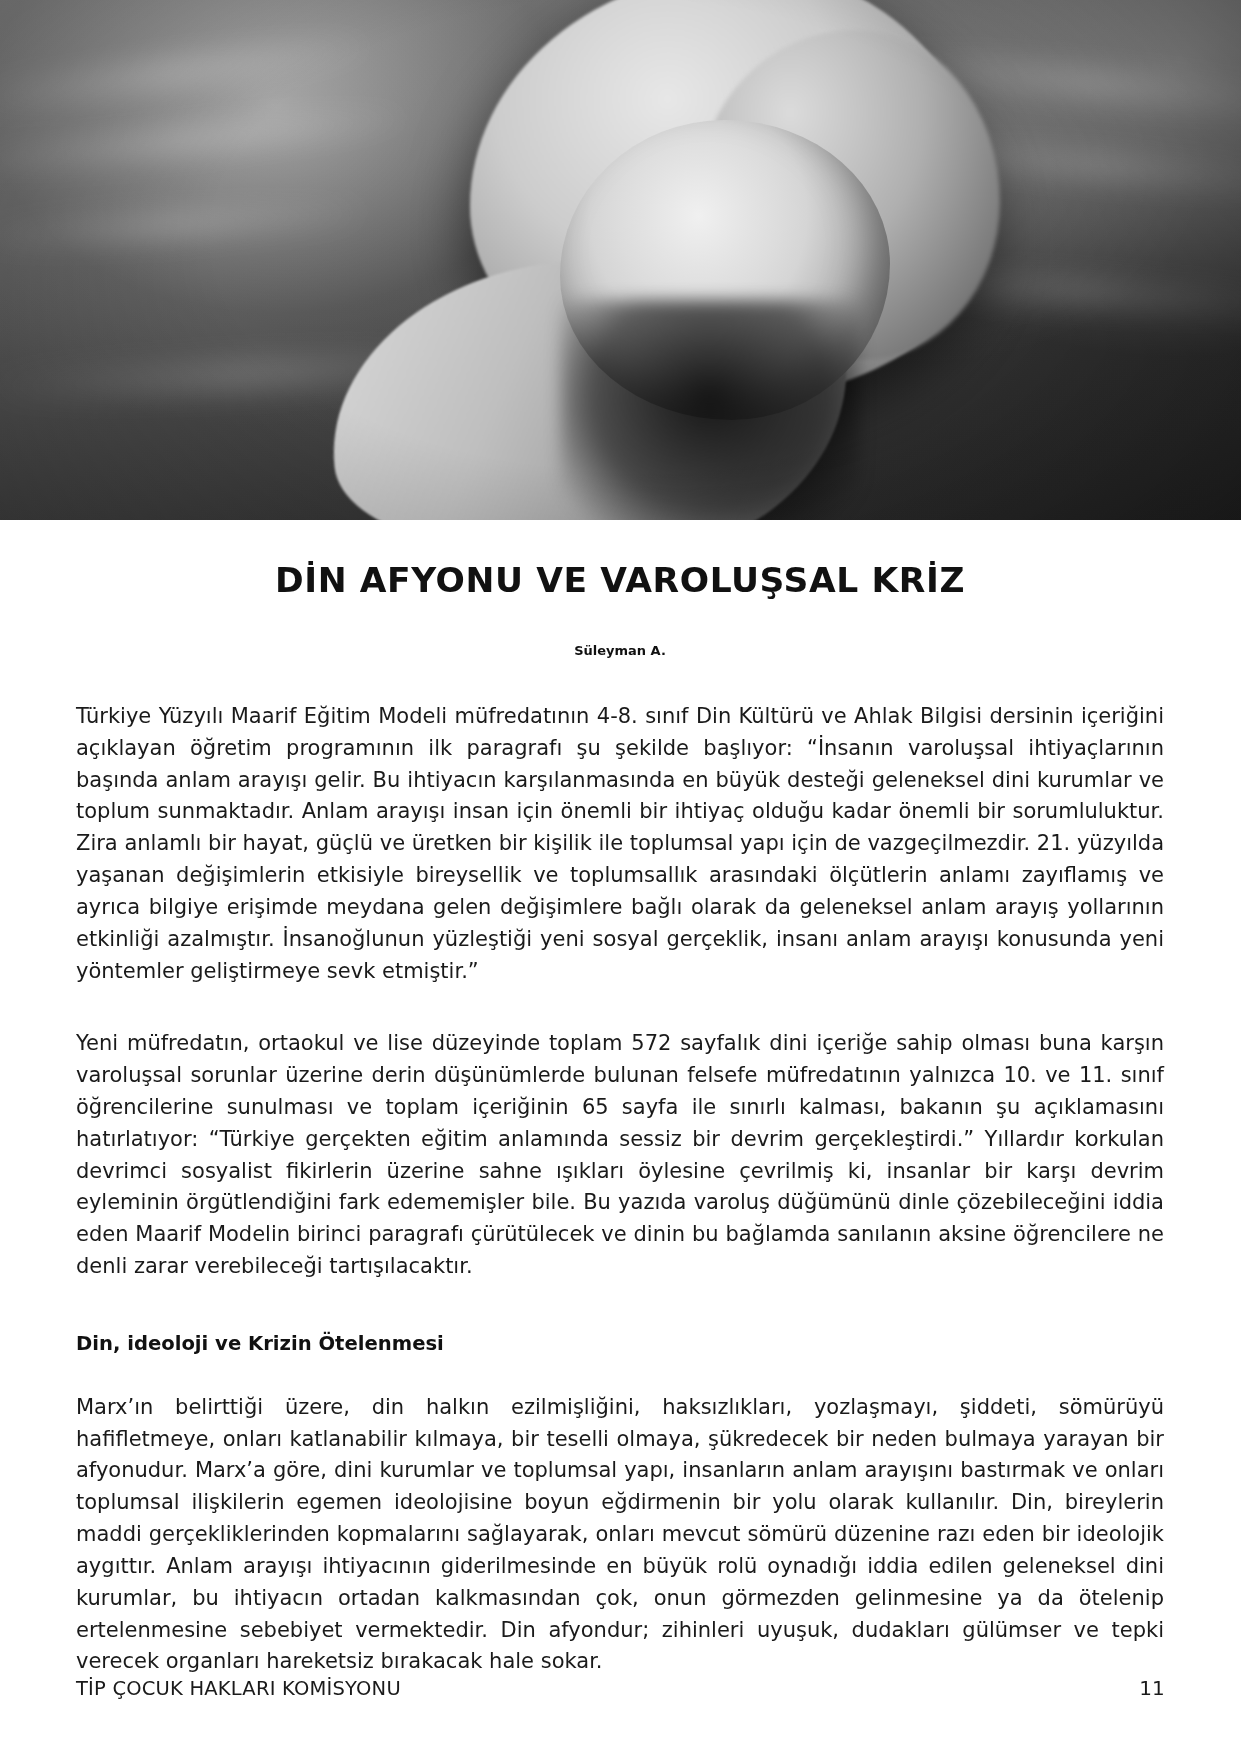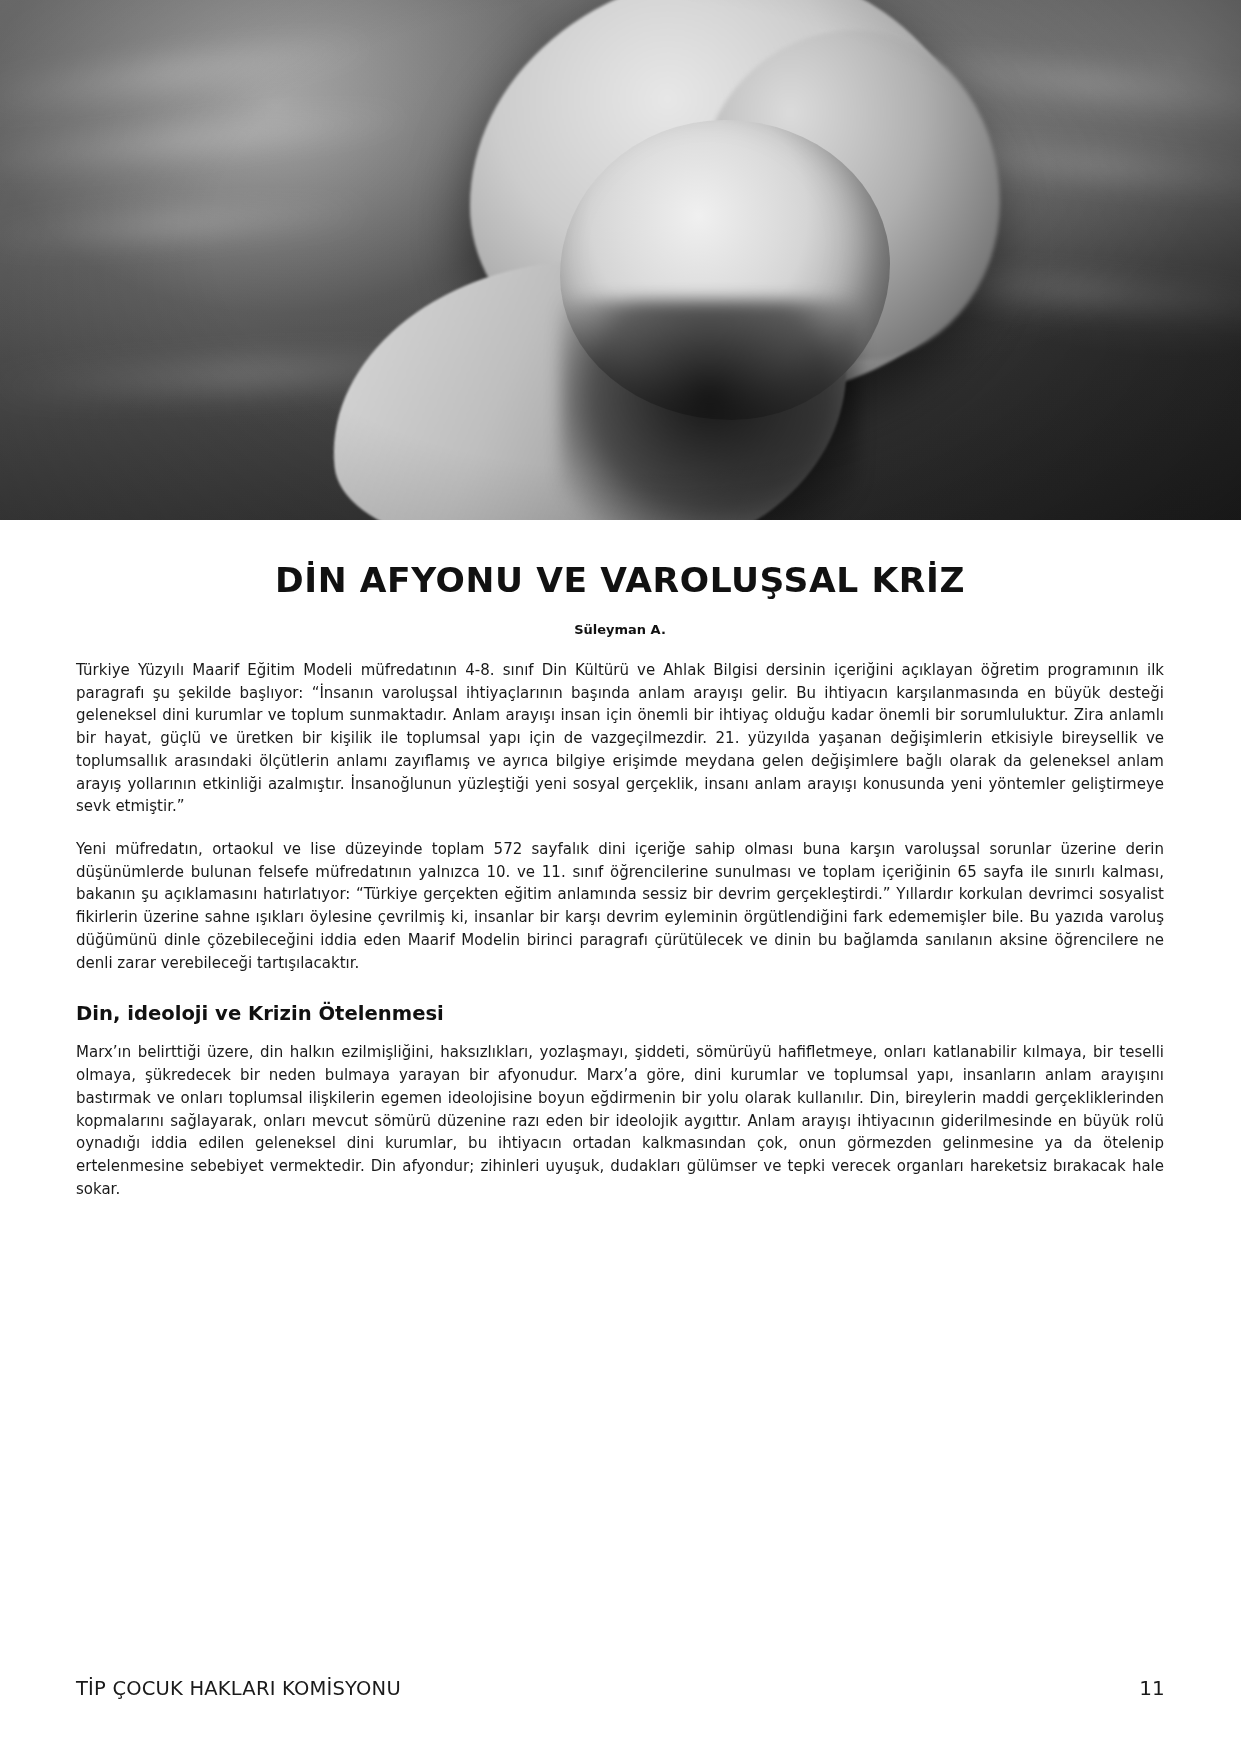--- a/index.html
+++ b/index.html
@@ -120,41 +120,42 @@
     background: radial-gradient(ellipse 900px 520px at 50% 45%, rgba(0,0,0,0) 45%, rgba(0,0,0,.32) 100%);
   }
 
   
   .content {
     padding: 26px 77px 0 76px;
     box-sizing: border-box;
     flex: 1 1 auto;
     display: flex;
     flex-direction: column;
+    gap: 21px;
   }
 
   .title {
     text-align: center;
     font-size: 34.5px;
     font-weight: 700;
     letter-spacing: 0.6px;
     margin: 14px 0 22px 0;
     color: #111;
   }
 
   .author {
     text-align: center;
     font-size: 13px;
     font-weight: 700;
     margin: 0 0 22px 0;
     color: #111;
   }
 
   p.body {
-    font-size: 15px;
+    font-size: 21px;
     line-height: 1.515;
     text-align: justify;
     text-justify: inter-word;
     margin: 0 0 20px 0;
     color: #1a1a1a;
     hyphens: none;
   }
 
   h2.subhead {
     font-size: 19.6px;

